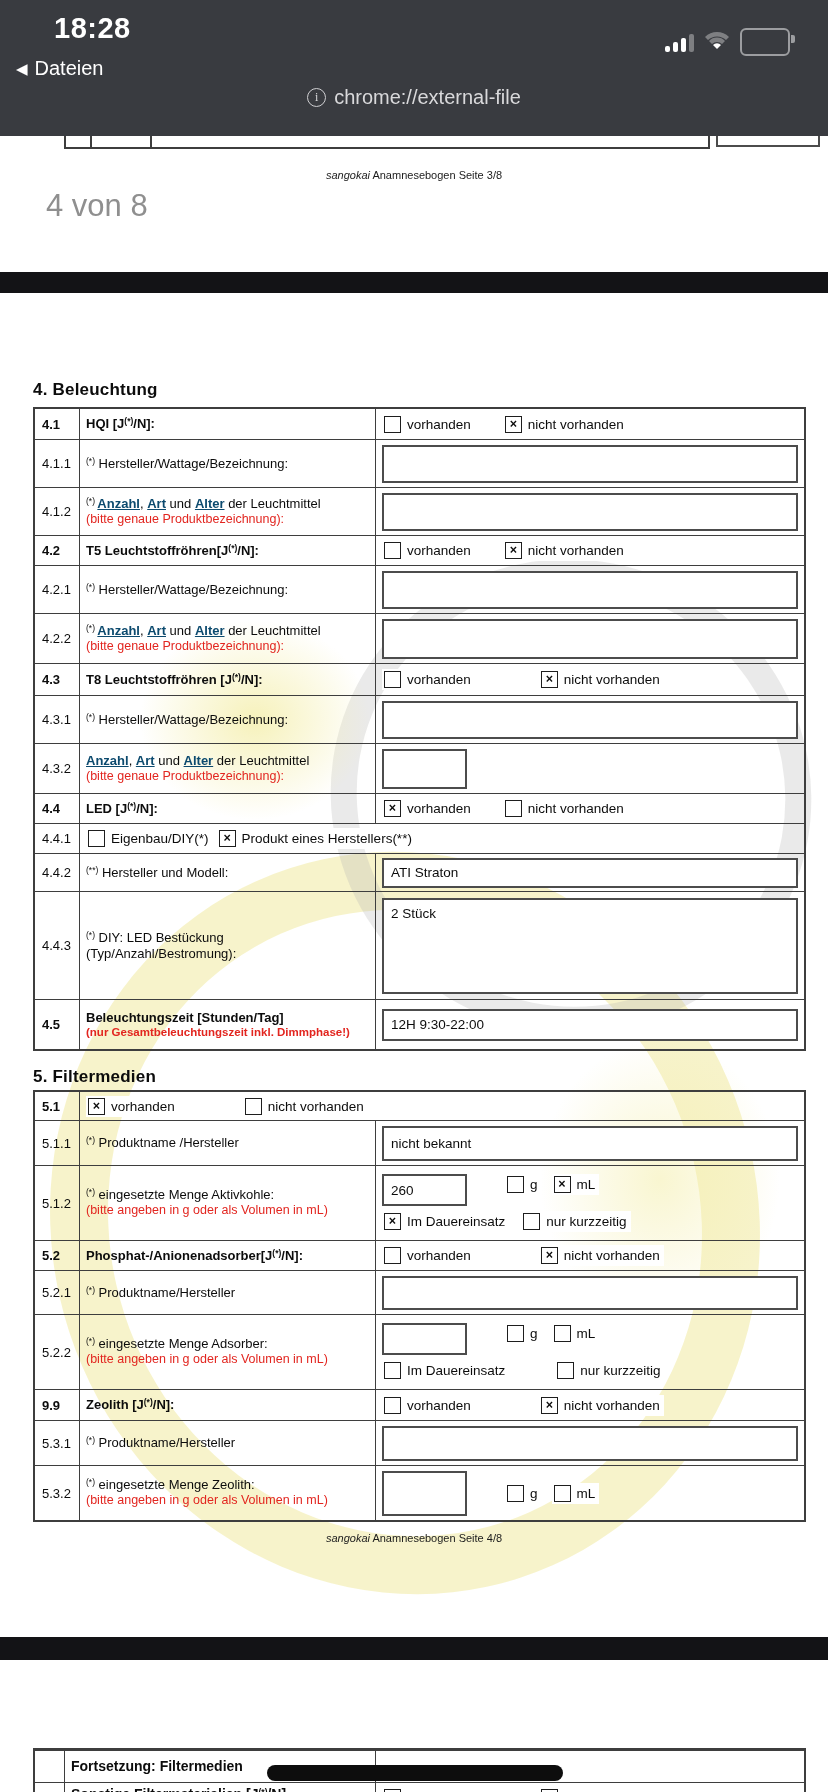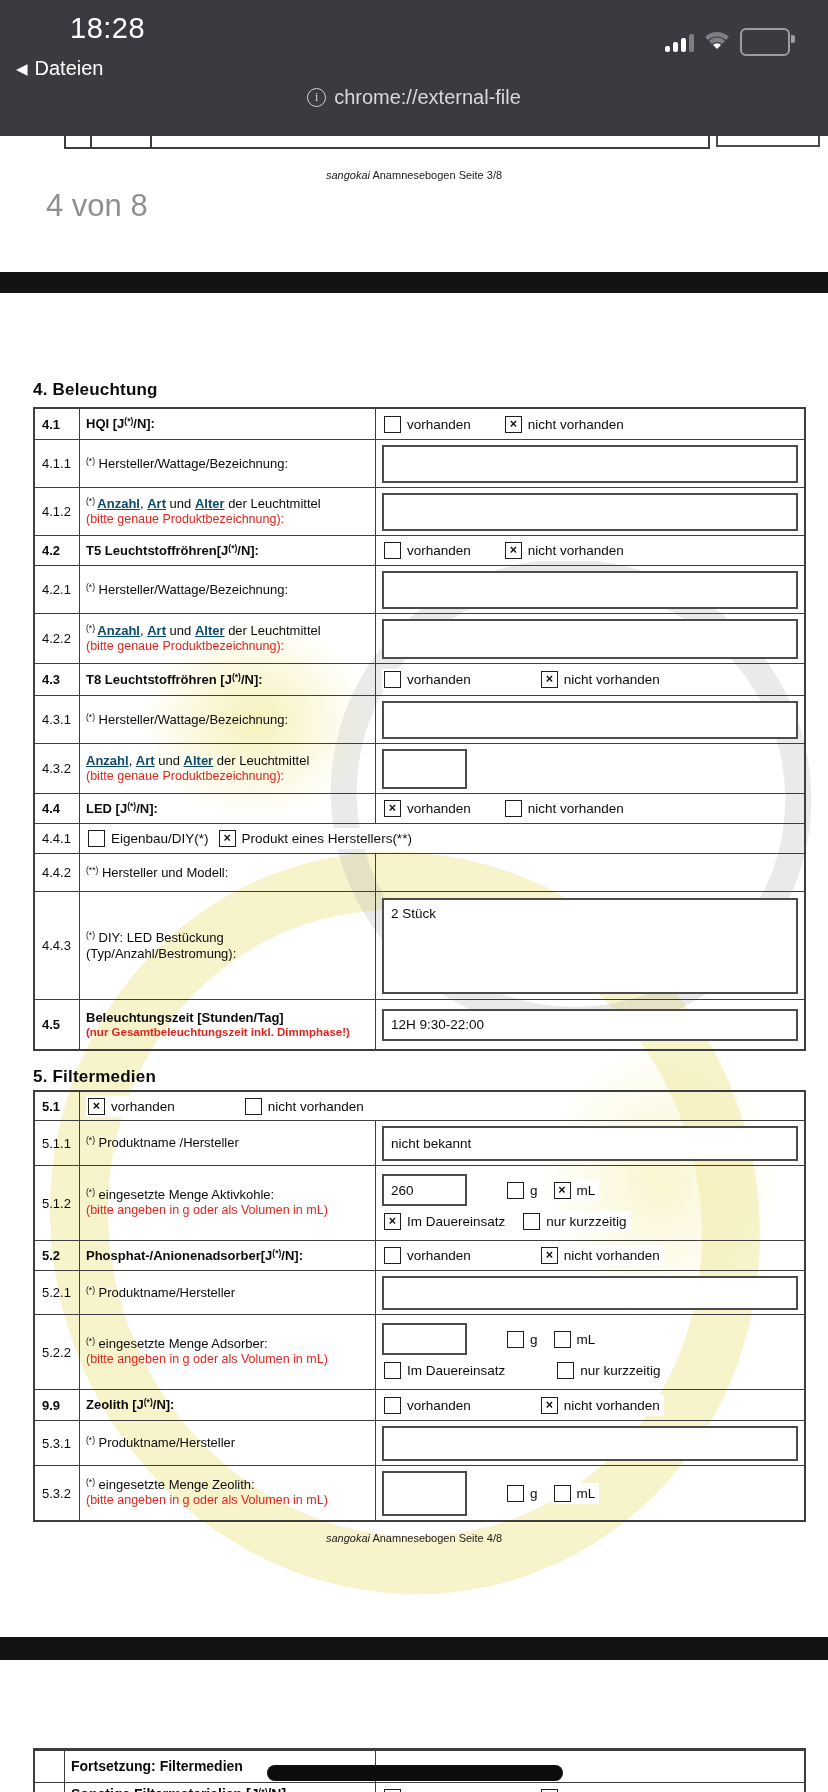--- a/index.html
+++ b/index.html
@@ -1,20 +1,20 @@
 <!DOCTYPE html>
 <html><head>
 <meta charset="utf-8">
 <style>
   html,body{margin:0;padding:0}
   body{width:828px;height:1792px;position:relative;overflow:hidden;background:#fff;
        font-family:"Liberation Sans","DejaVu Sans",sans-serif;color:#0c0c0c}
   
   .statusbar{position:absolute;left:0;top:0;width:828px;height:136px;background:#393b40;color:#fff;z-index:6}
-  .time{position:absolute;left:70px;top:12px;font-size:29px;font-weight:400;letter-spacing:.5px}
+  .time{position:absolute;left:54px;top:12px;font-size:29px;font-weight:700;letter-spacing:.5px}
   .back{position:absolute;left:16px;top:57px;font-size:20px;display:flex;align-items:center;gap:7px;cursor:pointer}
   .chev{font-size:15px;line-height:1}
   .sys{position:absolute;right:38px;top:28px;display:flex;align-items:center;gap:10px}
   .sigbars{display:flex;align-items:flex-end;gap:3px;height:20px}
   .sigbars i{display:block;width:5px;border-radius:2px;background:#fff}
   .sigbars i.dim{background:rgba(255,255,255,.35)}
   .batt{width:42px;height:20px;border:2px solid rgba(255,255,255,.5);border-radius:6px;padding:2px;position:relative}
   .batt .fill{width:45%;height:100%;background:#fff;border-radius:2.5px}
   .batt .nub{position:absolute;right:-7px;top:5px;width:4px;height:8px;background:rgba(255,255,255,.5);border-radius:0 2px 2px 0}
   .url{position:absolute;left:0;right:0;top:86px;display:flex;justify-content:center;align-items:center;gap:8px;
@@ -40,21 +40,21 @@
   .ftable{position:absolute;left:33px;width:773px;border:2px solid #3e3e3e;z-index:1;box-sizing:border-box}
   #table1{top:407px}#table2{top:1090px}#table3{top:1748px}
   .tr{display:flex;border-top:1px solid #3e3e3e;position:relative;box-sizing:border-box}
   .tr:first-child{border-top:none}
   .num{width:45px;flex:none;border-right:1px solid #3e3e3e;display:flex;align-items:center;
        padding-left:7px;font-size:13px;box-sizing:border-box}
   .lab{width:296px;flex:none;border-right:1px solid #3e3e3e;padding:3px 6px;display:flex;flex-direction:column;
        justify-content:center;font-size:13px;line-height:1.22;box-sizing:border-box}
   .val{flex:1;padding:3px 6px;display:flex;align-items:center;position:relative;box-sizing:border-box;min-width:0}
   .val.col{flex-direction:column;align-items:stretch;justify-content:space-evenly}
-  .vrow{display:flex;align-items:center}
+  .vrow{display:flex;align-items:flex-start}
   .tr.bold .num,.tr.bold .lab{font-weight:700}
   .sup{font-size:8.5px;position:relative;top:-4px}
   .link{color:#0c4a6e;text-decoration:underline;font-weight:700}
   .rednote{color:#e2251f;font-size:12.5px}
   .rednote.small{font-size:11.5px;font-weight:700}
   .cbg{display:inline-flex;align-items:center;gap:6px;background:#fff;padding:2px 4px 2px 2px}
   .cb{width:15px;height:15px;flex:none;border:1.7px solid #1e1e1e;background:#fff;display:inline-flex;
       align-items:center;justify-content:center;font-size:12.5px;font-weight:700;line-height:1;cursor:pointer}
   .cbl{font-size:13.5px;white-space:nowrap}
   .g-norm{margin-left:28px}.g-wide{margin-left:64px}.g-tight{margin-left:4px}
@@ -266,20 +266,23 @@
           <span class="cbl">Produkt eines Herstellers(**)</span>
         </span>
     </div>
   </div>
 
   <div class="tr" style="height:38px">
     <div class="num">4.4.2</div>
     <div class="lab">
         <span><span class="sup">(**)</span><span> Hersteller und Modell:</span></span>
       </div>
+    <div class="val">
+        <div class="inp" style="height:30px">ATI Straton</div>
+      </div>
   </div>
 
   <div class="tr" style="height:108px">
     <div class="num">4.4.3</div>
     <div class="lab">
       <span><span class="sup">(*)</span><span> DIY: LED Bestückung</span></span>
       <span>(Typ/Anzahl/Bestromung):</span>
     </div>
     <div class="val">
         <div class="inp tall">2 Stück</div>

